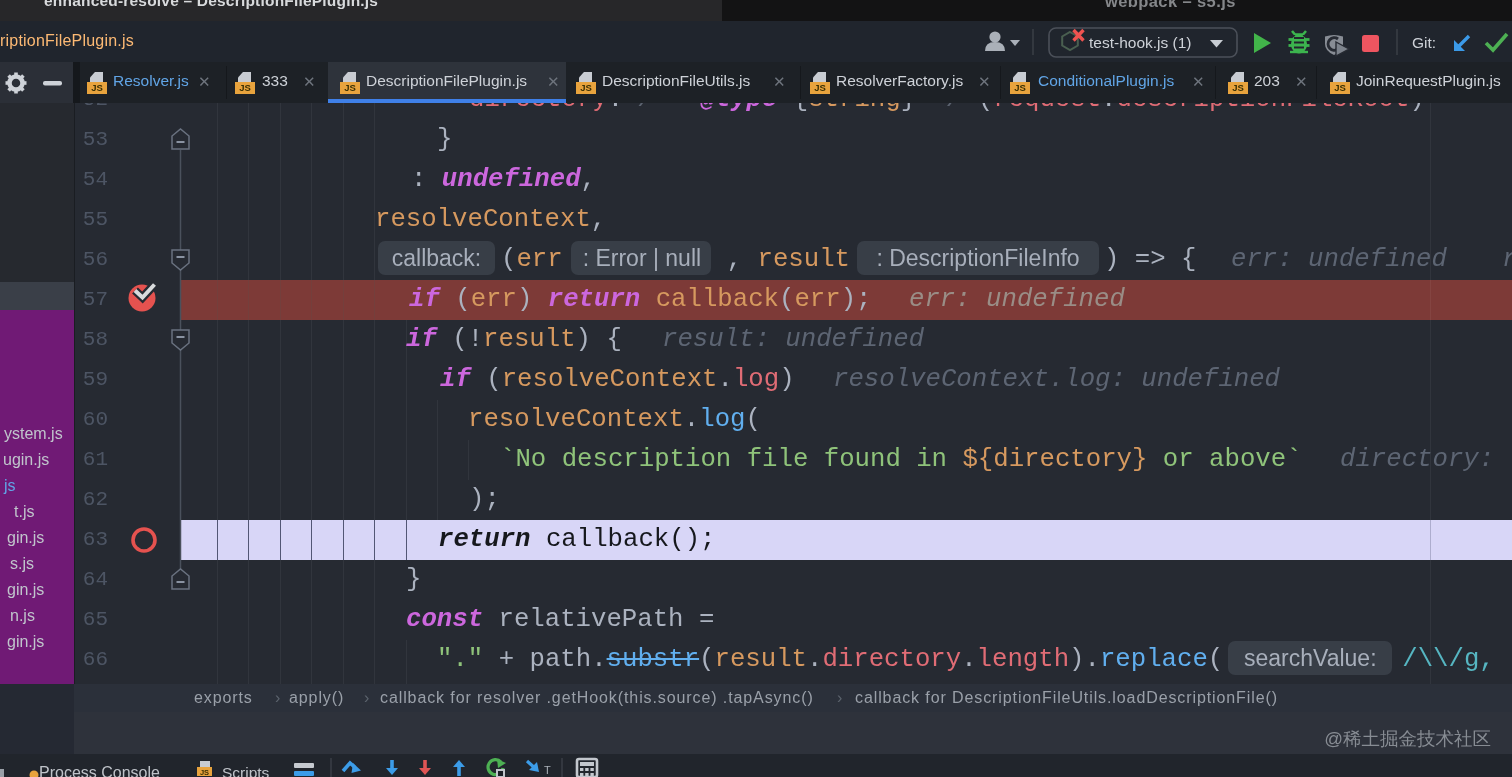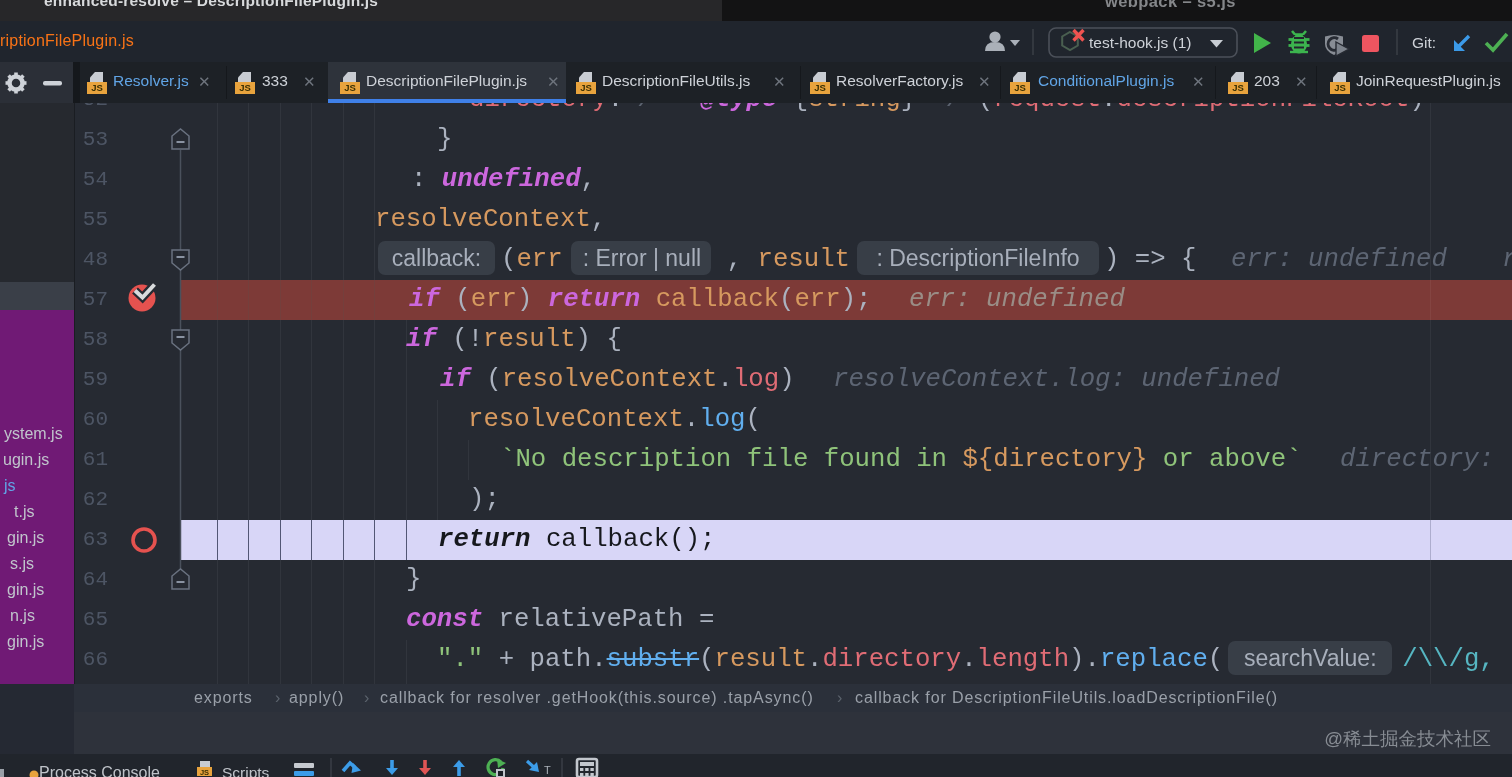--- a/index.html
+++ b/index.html
@@ -6,21 +6,21 @@
   #app{position:relative;width:1512px;height:777px;overflow:hidden;
        font-family:"Liberation Sans",sans-serif; background:#262a32;}
   .abs{position:absolute;}
   
   #tbarL{left:0;top:0;width:810px;height:21px;background:#272729;}
   #tbarR{left:722px;top:0;width:790px;height:21px;background:#131314;}
   #tbarL .t{position:absolute;left:44px;top:-8px;font-size:15.5px;color:#d8dadc;font-weight:bold;letter-spacing:.2px;}
   #tbarR .t{position:absolute;left:383px;top:-8px;font-size:16.5px;color:#85878a;font-weight:bold;letter-spacing:0.4px;}
   
   #toolbar{left:0;top:21px;width:1512px;height:41px;background:#20252d;}
-  #toolbar .path{position:absolute;left:0px;top:11px;font-size:16px;color:#f97316;letter-spacing:0.2px;}
+  #toolbar .path{position:absolute;left:0px;top:11px;font-size:16px;color:#fdba74;letter-spacing:0.2px;}
   
   #tabs{left:74px;top:62px;width:1438px;height:41px;background:#1d2126;}
   #gearbox{left:0;top:62px;width:73px;height:41px;background:#2b2f37;border-right:7px solid #15181c;}
   .tab{position:absolute;top:0;height:41px;}
   .tab .nm{position:absolute;top:10px;font-size:15.5px;color:#ced2d8;white-space:nowrap;}
   .tab .nm.blue{color:#61a5e6;}
   .tab .x{position:absolute;top:11px;font-size:15px;color:#6e747d;}
   .tabsep{position:absolute;top:4px;width:1px;height:33px;background:#15181c;}
   .jsicon{position:absolute;width:21px;height:22px;}
   .jsicon .pg{position:absolute;left:3px;top:0;width:13px;height:12px;background:#c8ccd2;
@@ -265,21 +265,21 @@
     <div class="guide" style="left:331px;top:217px;height:240px;"></div>
     <div class="guide" style="left:331px;top:537px;height:44px;"></div>
     <div class="guide" style="left:362px;top:297px;height:120px;"></div>
     <div class="guide" style="left:393px;top:337px;height:40px;"></div>
     <div class="guide" style="left:1355px;top:0;height:581px;"></div>
 
     <div class="ln" style="left:-7px;top:-23px;">52</div>
     <div class="ln" style="left:-7px;top:17px;">53</div>
     <div class="ln" style="left:-7px;top:57px;">54</div>
     <div class="ln" style="left:-7px;top:97px;">55</div>
-    <div class="ln" style="left:-7px;top:137px;">48</div>
+    <div class="ln" style="left:-7px;top:137px;">56</div>
     <div class="ln" style="left:-7px;top:177px;">57</div>
     <div class="ln" style="left:-7px;top:217px;">58</div>
     <div class="ln" style="left:-7px;top:257px;">59</div>
     <div class="ln" style="left:-7px;top:297px;">60</div>
     <div class="ln" style="left:-7px;top:337px;">61</div>
     <div class="ln" style="left:-7px;top:377px;">62</div>
     <div class="ln" style="left:-7px;top:417px;">63</div>
     <div class="ln" style="left:-7px;top:457px;">64</div>
     <div class="ln" style="left:-7px;top:497px;">65</div>
     <div class="ln" style="left:-7px;top:537px;">66</div>
@@ -321,20 +321,21 @@
     <div class="code" style="left:425px;top:337px;"><span class="g">`No description file found in </span><span class="o">${directory}</span><span class="g"> or above`</span></div>
     <div class="code" style="left:394px;top:377px;"><span class="w">);</span></div>
     <div class="code" style="left:363px;top:417px;"><span class="k" style="color:#16181d;">return</span><span style="color:#16181d;"> callback();</span></div>
     <div class="code" style="left:331px;top:457px;"><span class="w">}</span></div>
     <div class="code" style="left:331px;top:497px;"><span class="k">const</span><span class="w"> relativePath =</span></div>
     <div class="code" style="left:362px;top:537px;"><span class="g">"."</span><span class="w"> + path.</span><span class="b" style="text-decoration:line-through;">substr</span><span class="w">(</span><span class="o">result</span><span class="w">.</span><span class="r">directory</span><span class="w">.</span><span class="r">length</span><span class="w">).</span><span class="b">replace</span><span class="w">(</span><span class="pbox" style="margin-left:5px;width:140px;text-align:center;">searchValue:</span><span class="c" style="margin-left:10px;">/\\/g,</span></div>
 
     <div class="hint" style="left:1156px;top:137px;">err: undefined</div>
     <div class="hint" style="left:1427px;top:137px;">r</div>
     <div class="hint" style="left:834px;top:177px;color:#9a8d86;">err: undefined</div>
+    <div class="hint" style="left:587px;top:217px;">result: undefined</div>
     <div class="hint" style="left:758px;top:257px;">resolveContext.log: undefined</div>
     <div class="hint" style="left:1265px;top:337px;">directory:</div>
   </div>
   <div class="abs" id="crumbs">
     <span style="left:120px;">exports</span>
     <span class="sep" style="left:201px;">›</span>
     <span style="left:215px;">apply()</span>
     <span class="sep" style="left:290px;">›</span>
     <span style="left:306px;">callback for resolver .getHook(this.source) .tapAsync()</span>
     <span class="sep" style="left:763px;">›</span>

